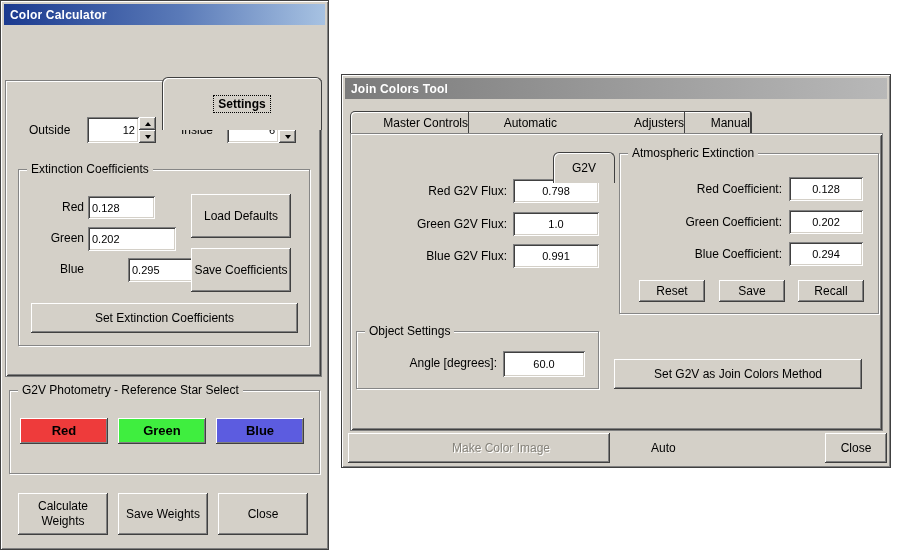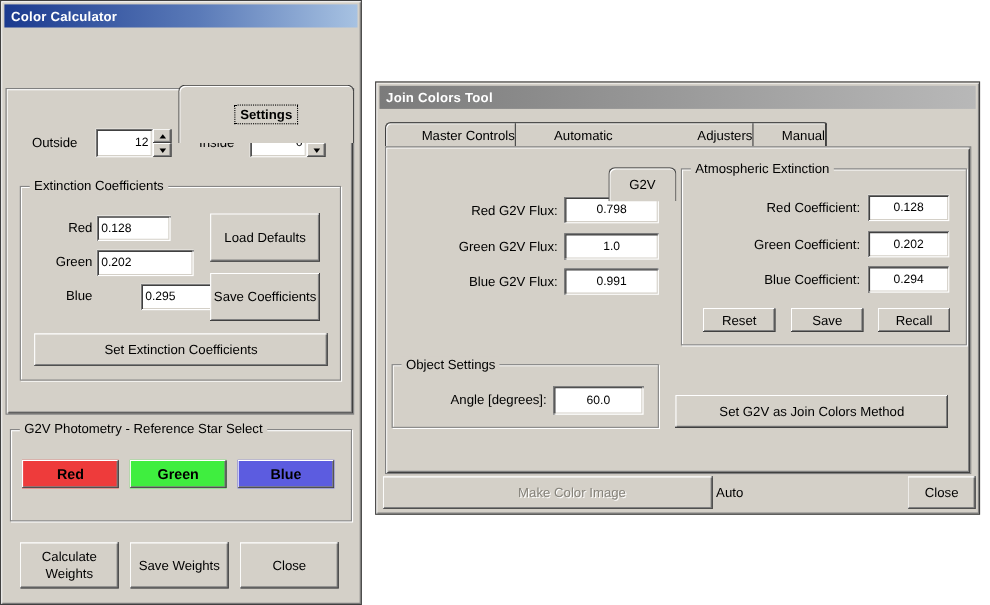--- a/index.html
+++ b/index.html
@@ -203,21 +203,21 @@
     <div class="group" style="left:14px;top:256px;width:243px;height:58px;">
       <span class="legend">Object Settings</span>
     </div>
     <span class="lbl r" style="left:30px;top:281px;width:125px;">Angle [degrees]:</span>
     <input class="field ta-c" style="left: 161px; top: 276px; width: 82px; height: 26px;" value="60.0">
 
     <div class="btn" style="left:272px;top:284px;width:248px;height:30px;">
       <span>Set G2V as Join Colors Method</span>
     </div>
 
-    <div class="btn disabled" style="left:6px;top:358px;width:300px;height:30px;padding-left:46px;">
+    <div class="btn disabled" style="left:6px;top:358px;width:262px;height:30px;padding-left:46px;">
       <span>Make Color Image</span>
     </div>
     <span class="lbl" style="left:309px;top:366px;">Auto</span>
     <div class="btn" style="left:483px;top:358px;width:62px;height:30px;">
       <span>Close</span>
     </div>
   </div>
 
 </div>
 

